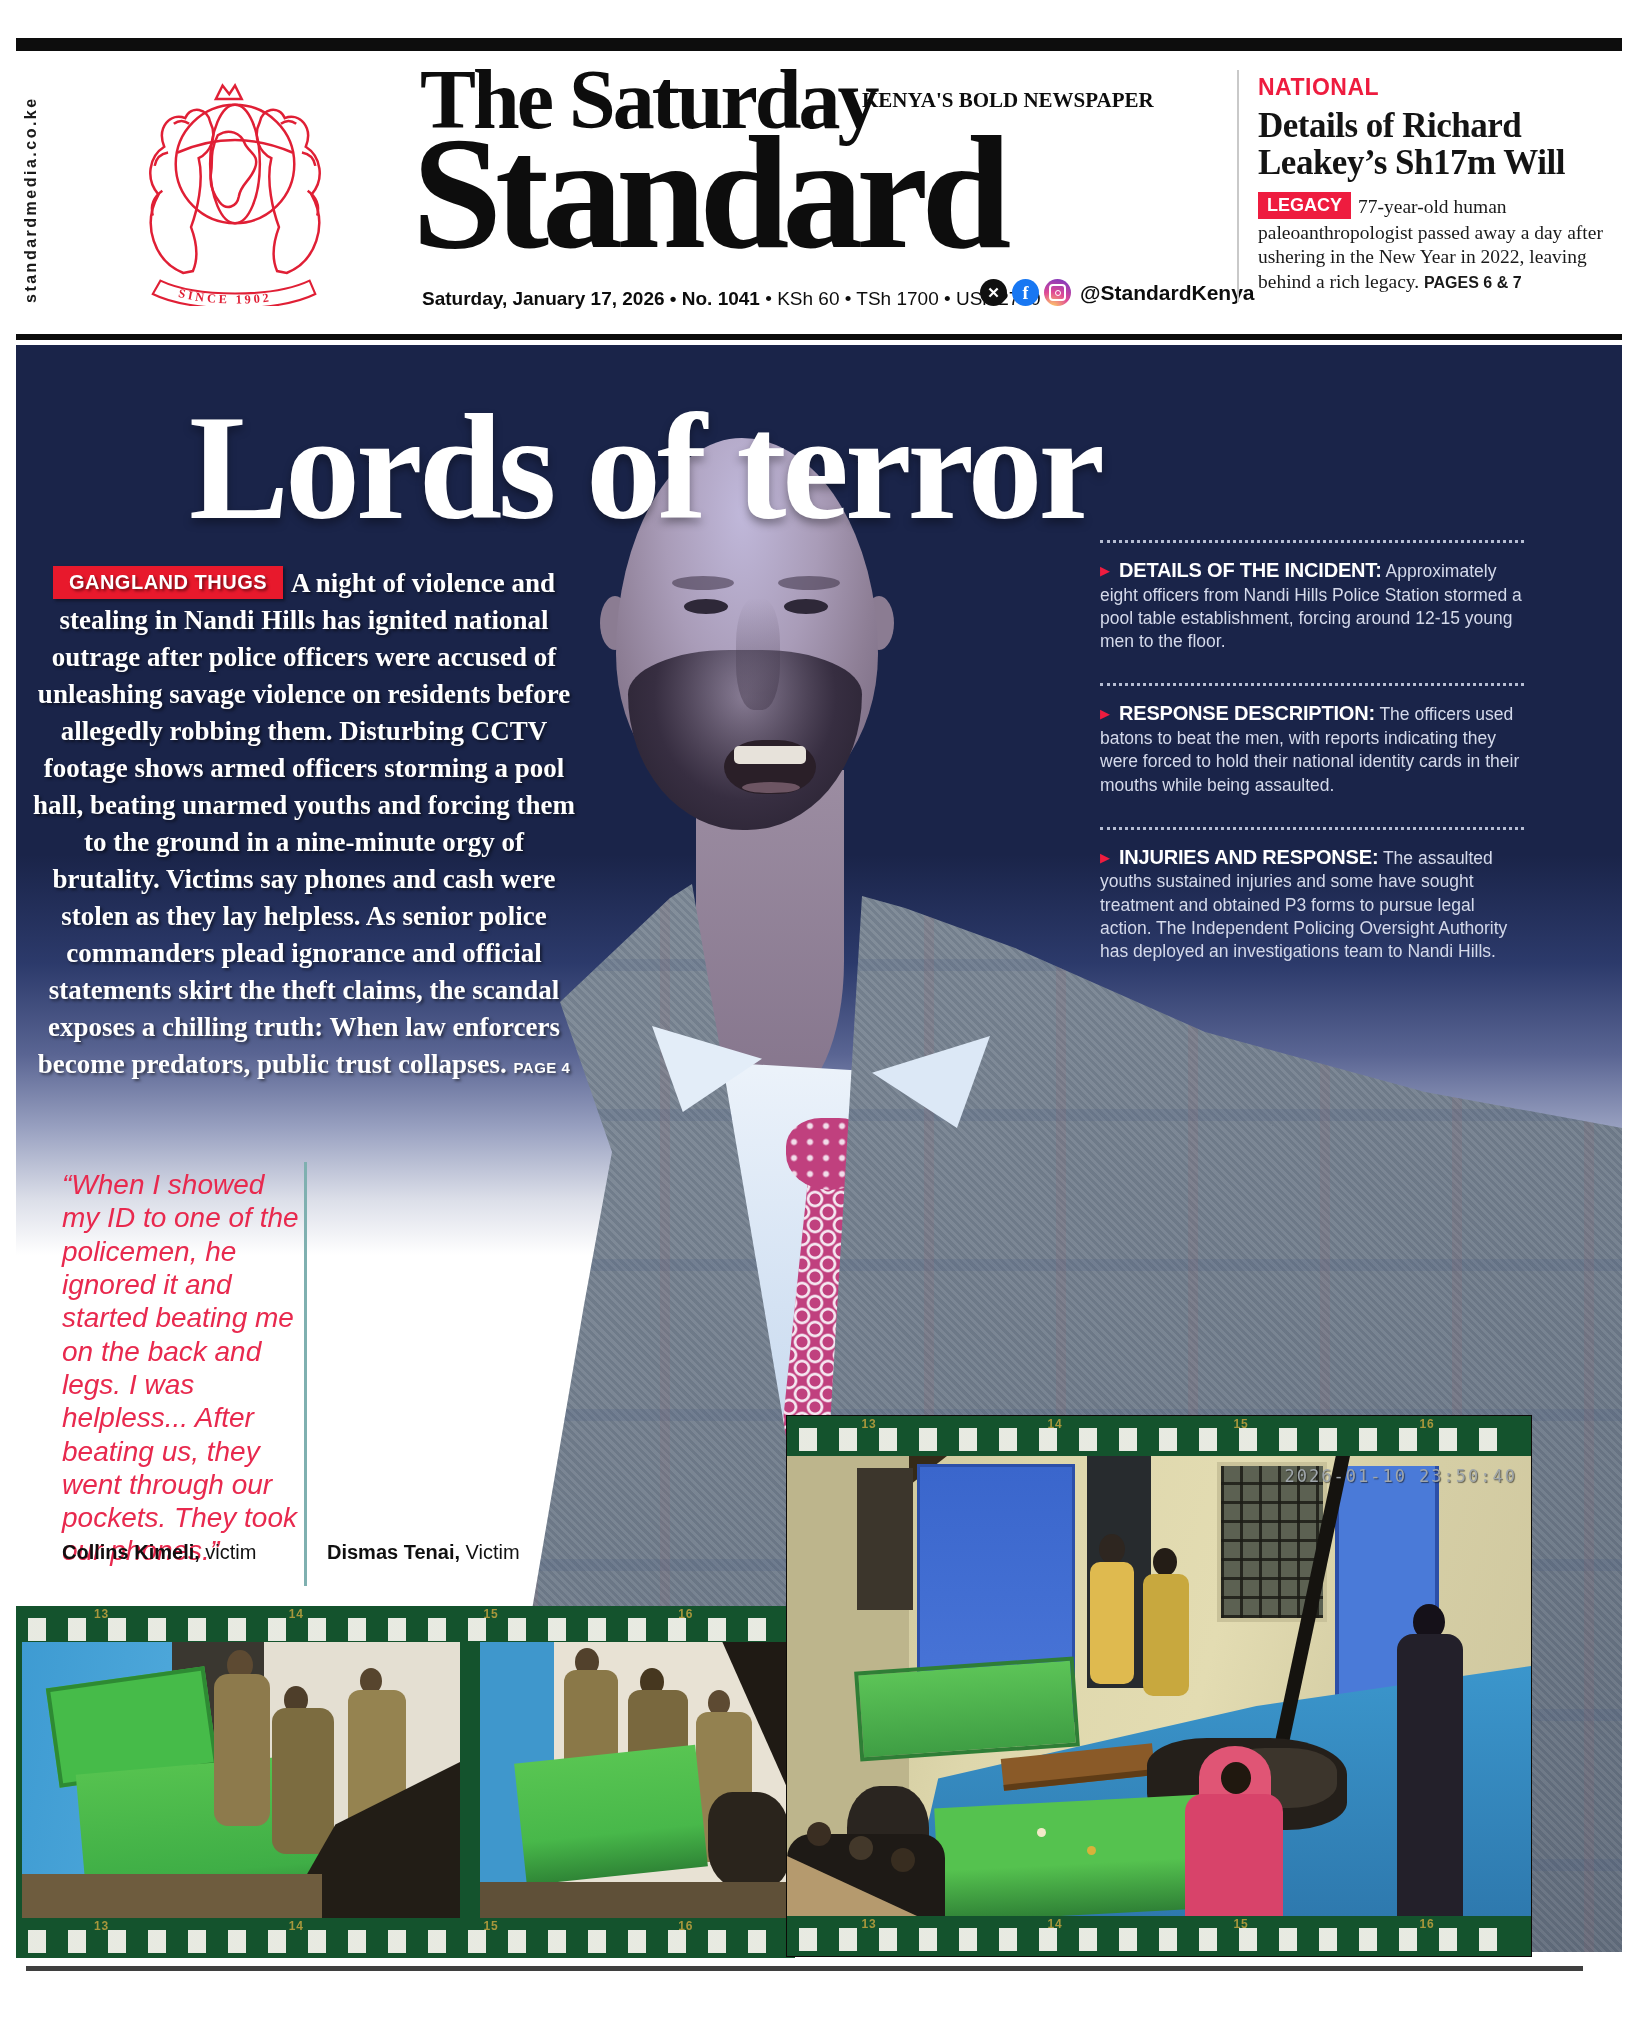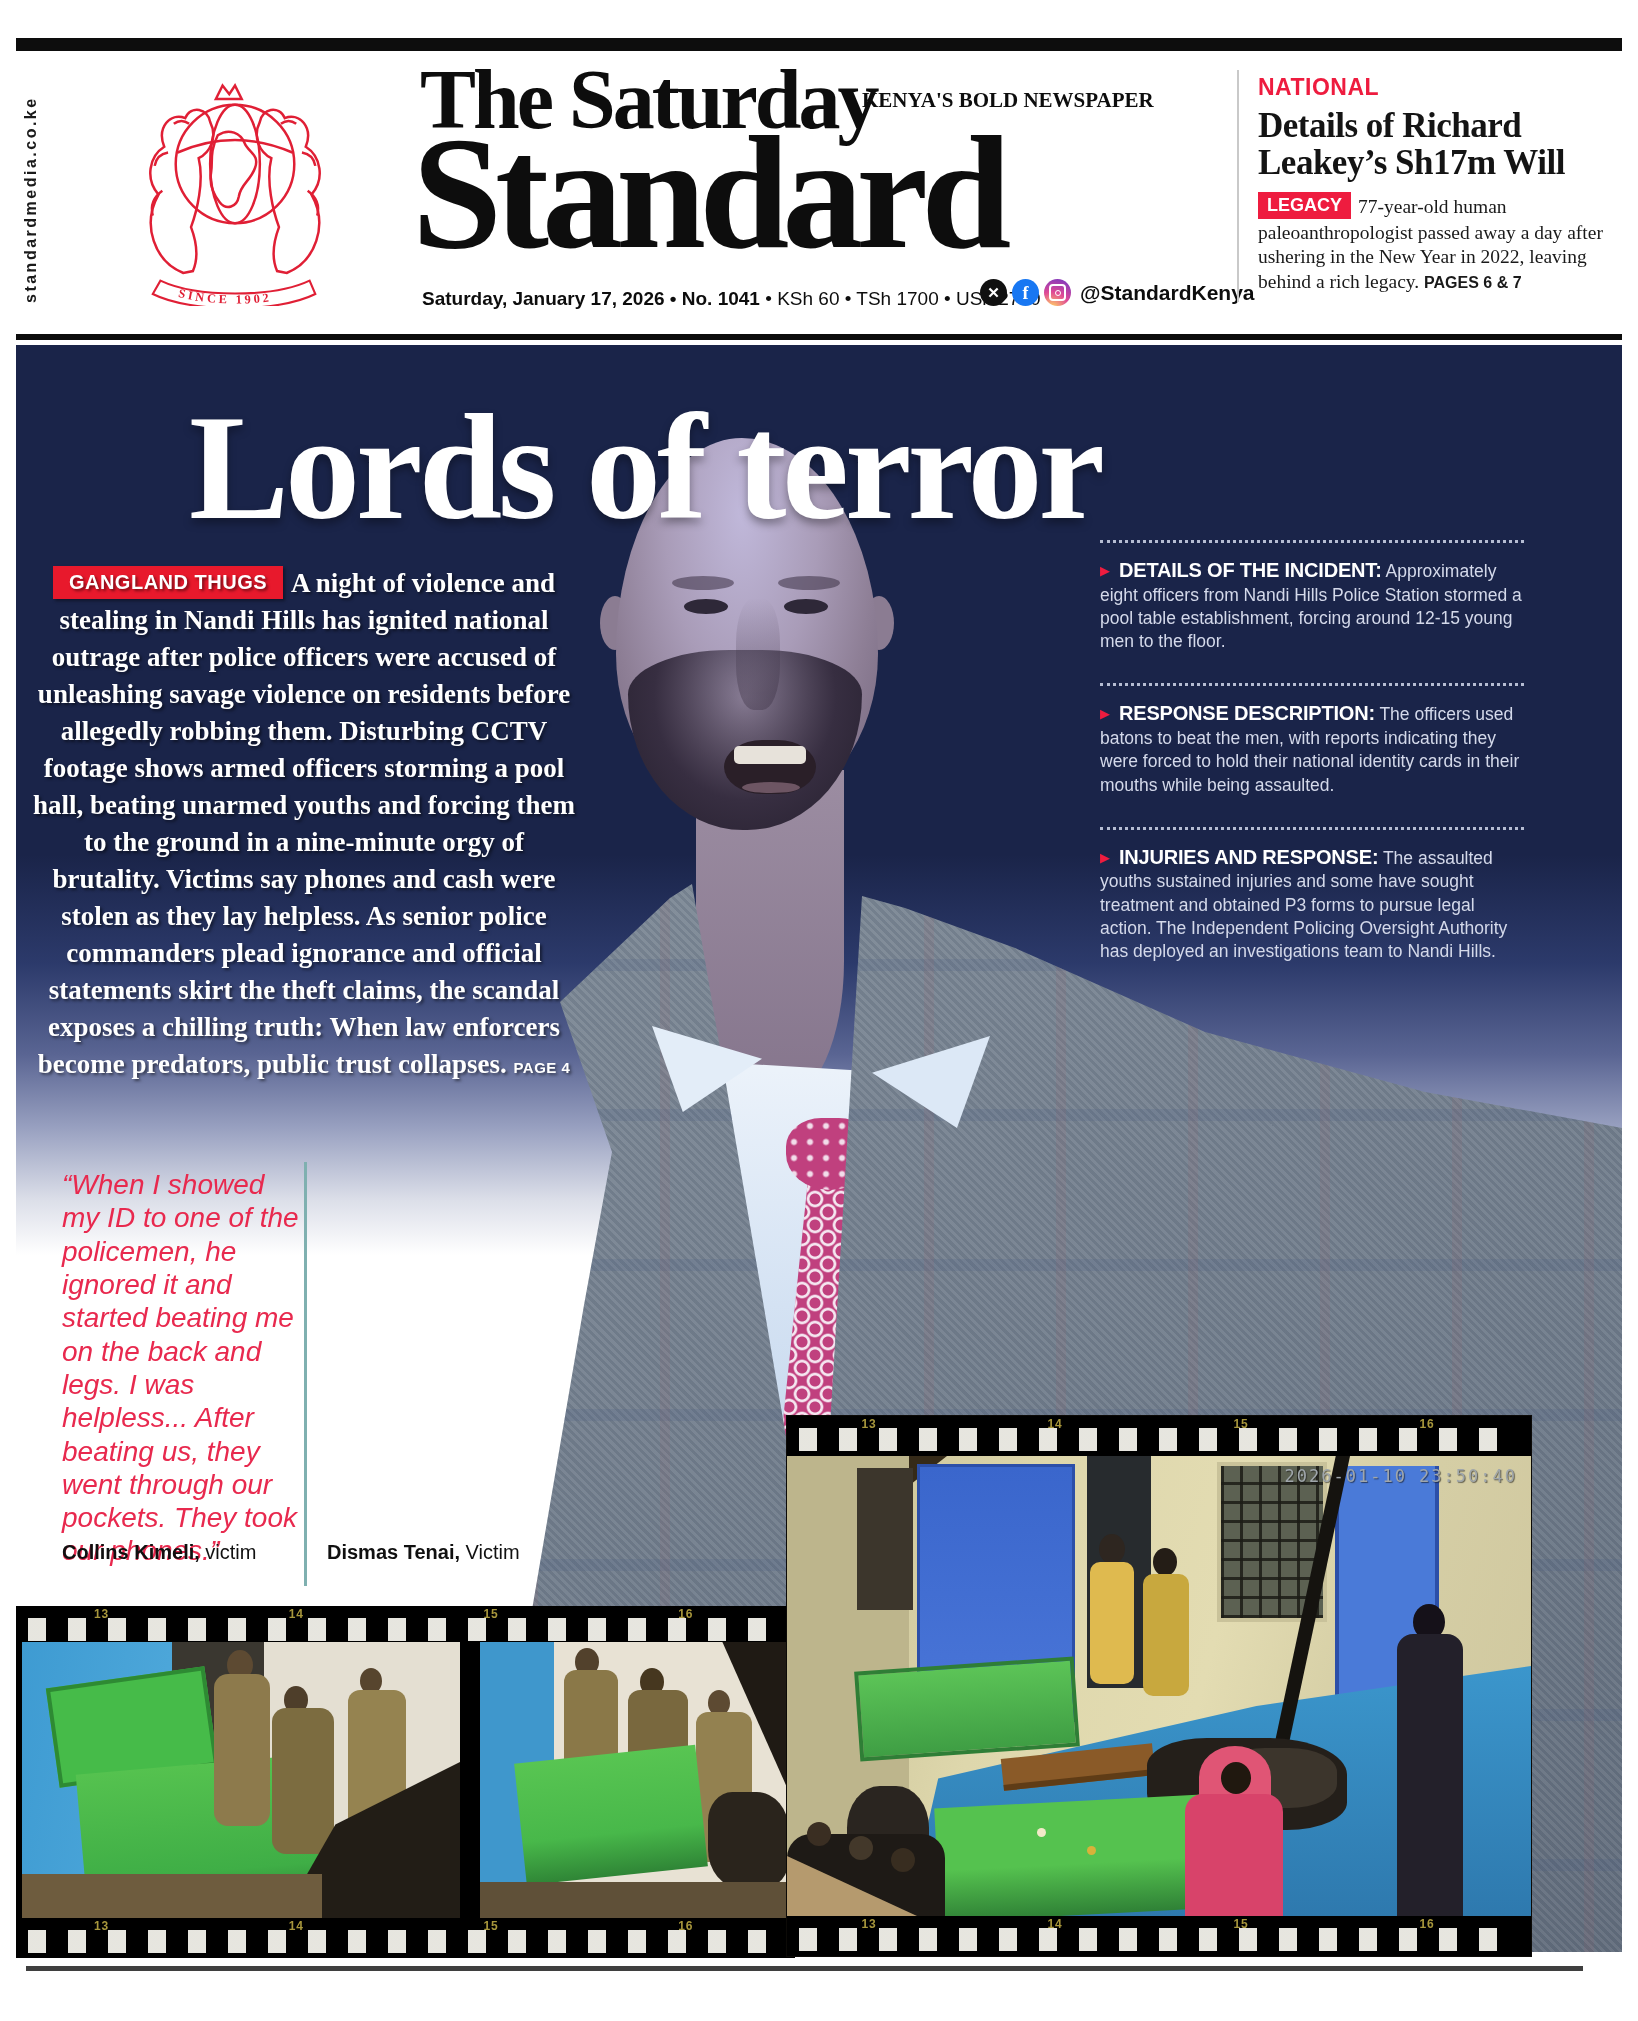--- a/index.html
+++ b/index.html
@@ -117,21 +117,21 @@
   
   .quote{position:absolute;z-index:3;font-style:italic;font-size:28px;line-height:1.19;color:#e8294e;}
   .q1{left:62px;top:1168px;width:238px;}
   .q2{left:327px;top:1168px;width:244px;}
   .q-divider{position:absolute;left:304px;top:1162px;width:3px;height:424px;background:#7fb0b0;z-index:3;}
   .attr{position:absolute;z-index:3;font-size:20px;color:#101010;}
   .attr .nm{font-weight:700;}
   .a1{left:62px;top:1541px;} .a2{left:327px;top:1541px;}
 
   
-  .strip{position:absolute;background:#000000;}
+  .strip{position:absolute;background:#14532d;}
   .strip-left{left:16px;top:1606px;width:779px;height:352px;z-index:5;}
   .strip-right{left:787px;top:1416px;width:744px;height:540px;z-index:6;box-shadow:0 0 0 1px #0c0a07;}
   .sborder{position:absolute;left:0;right:0;height:40px;}
   .sborder.top{top:0;} .sborder.bot{bottom:0;}
   .holes{position:absolute;left:12px;right:12px;bottom:5px;height:23px;
       background:repeating-linear-gradient(90deg,rgba(243,242,235,.95) 0 18px,rgba(12,10,7,0) 18px 40px);}
   .fnum{position:absolute;top:1px;font-size:12px;font-weight:700;color:#a8973c;letter-spacing:1px;}
   .fn1{left:10%;} .fn2{left:35%;} .fn3{left:60%;} .fn4{left:85%;}
 
   

